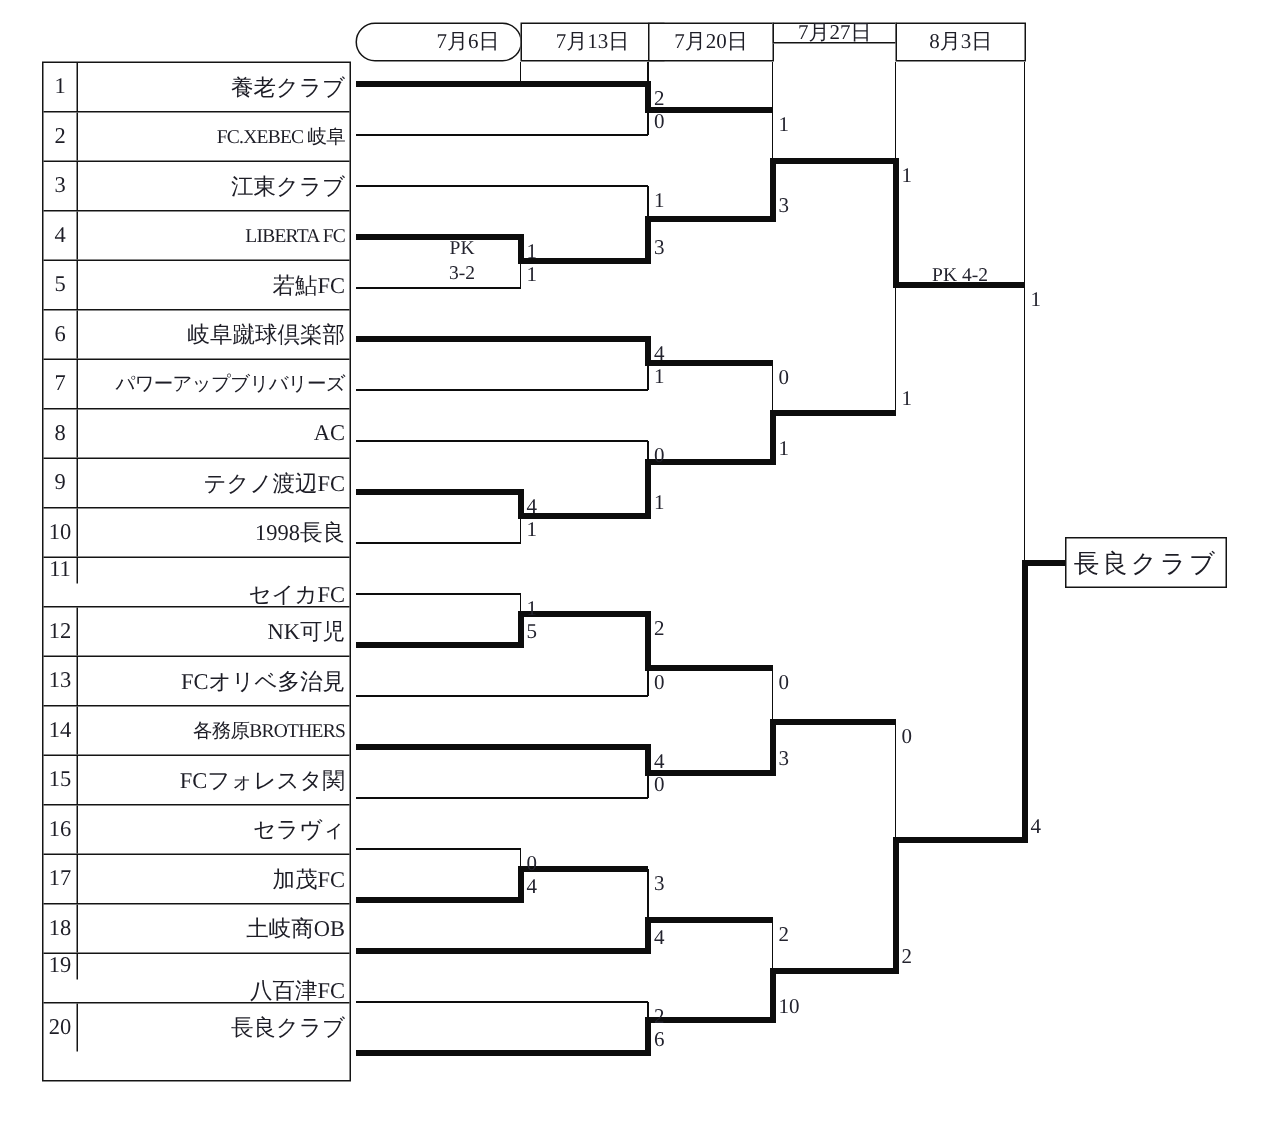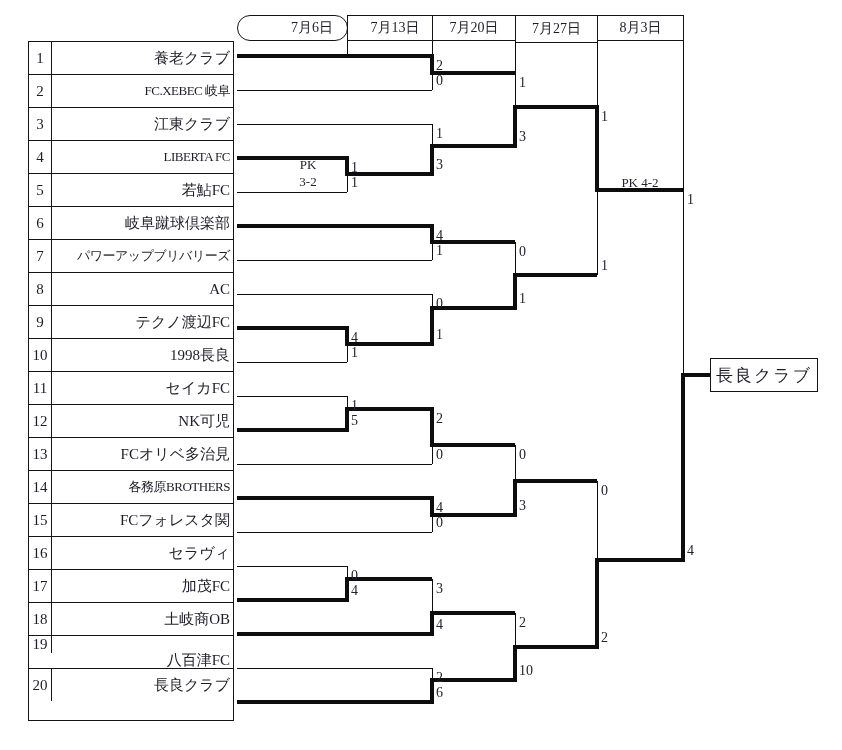--- a/index.html
+++ b/index.html
@@ -77,21 +77,21 @@
         <div class="tname">AC</div>
       </div>
       <div class="trow" style="height: 33px;">
         <div class="tnum" style="width: 23px;">9</div>
         <div class="tname">テクノ渡辺FC</div>
       </div>
       <div class="trow" style="height: 33px;">
         <div class="tnum" style="width: 23px;">10</div>
         <div class="tname">1998長良</div>
       </div>
-      <div class="trow" style="height: 33px;">
+      <div class="trow" style="height: 33px; flex-direction: column;">
         <div class="tnum" style="width: 23px;">11</div>
         <div class="tname">セイカFC</div>
       </div>
       <div class="trow" style="height: 33px;">
         <div class="tnum" style="width: 23px;">12</div>
         <div class="tname">NK可児</div>
       </div>
       <div class="trow" style="height: 33px;">
         <div class="tnum" style="width: 23px;">13</div>
         <div class="tname">FCオリベ多治見</div>
@@ -122,21 +122,21 @@
       </div>
       <div class="trow" style="height: 32px;">
         <div class="tnum" style="width: 23px;">20</div>
         <div class="tname">長良クラブ</div>
       </div>
     </div>
   <div id="date-header">
       <div class="hcell first" style="left: 237px; top: 15px; width: 111px; height: 26px; border-radius: 13px;">7月6日</div>
       <div class="hcell" style="left: 347px; top: 15px; width: 96px; height: 26px;">7月13日</div>
       <div class="hcell" style="left: 432px; top: 15px; width: 84px; height: 26px;">7月20日</div>
-      <div class="hcell" style="left: 515px; top: 15px; width: 83px; height: 28px;">7月27日</div>
+      <div class="hcell" style="left: 515px; top: 15px; width: 83px; height: 14px;">7月27日</div>
       <div class="hcell" style="left: 597px; top: 15px; width: 87px; height: 26px;">8月3日</div>
     </div>
   <svg id="bracket-svg" width="842" height="750" viewBox="0 0 842 750" shape-rendering="crispEdges">
       <line x1="347" y1="41" x2="347" y2="56" stroke="#0d0d0d" stroke-width="1"></line>
       <line x1="432" y1="41" x2="432" y2="56" stroke="#0d0d0d" stroke-width="1"></line>
       <line x1="515" y1="41" x2="515" y2="73" stroke="#0d0d0d" stroke-width="1"></line>
       <line x1="597" y1="41" x2="597" y2="107" stroke="#0d0d0d" stroke-width="1"></line>
       <line x1="683" y1="41" x2="683" y2="190" stroke="#0d0d0d" stroke-width="1"></line>
       <line x1="237" y1="192" x2="347" y2="192" stroke="#0d0d0d" stroke-width="1"></line>
       <line x1="347" y1="174" x2="347" y2="192" stroke="#0d0d0d" stroke-width="1"></line>

